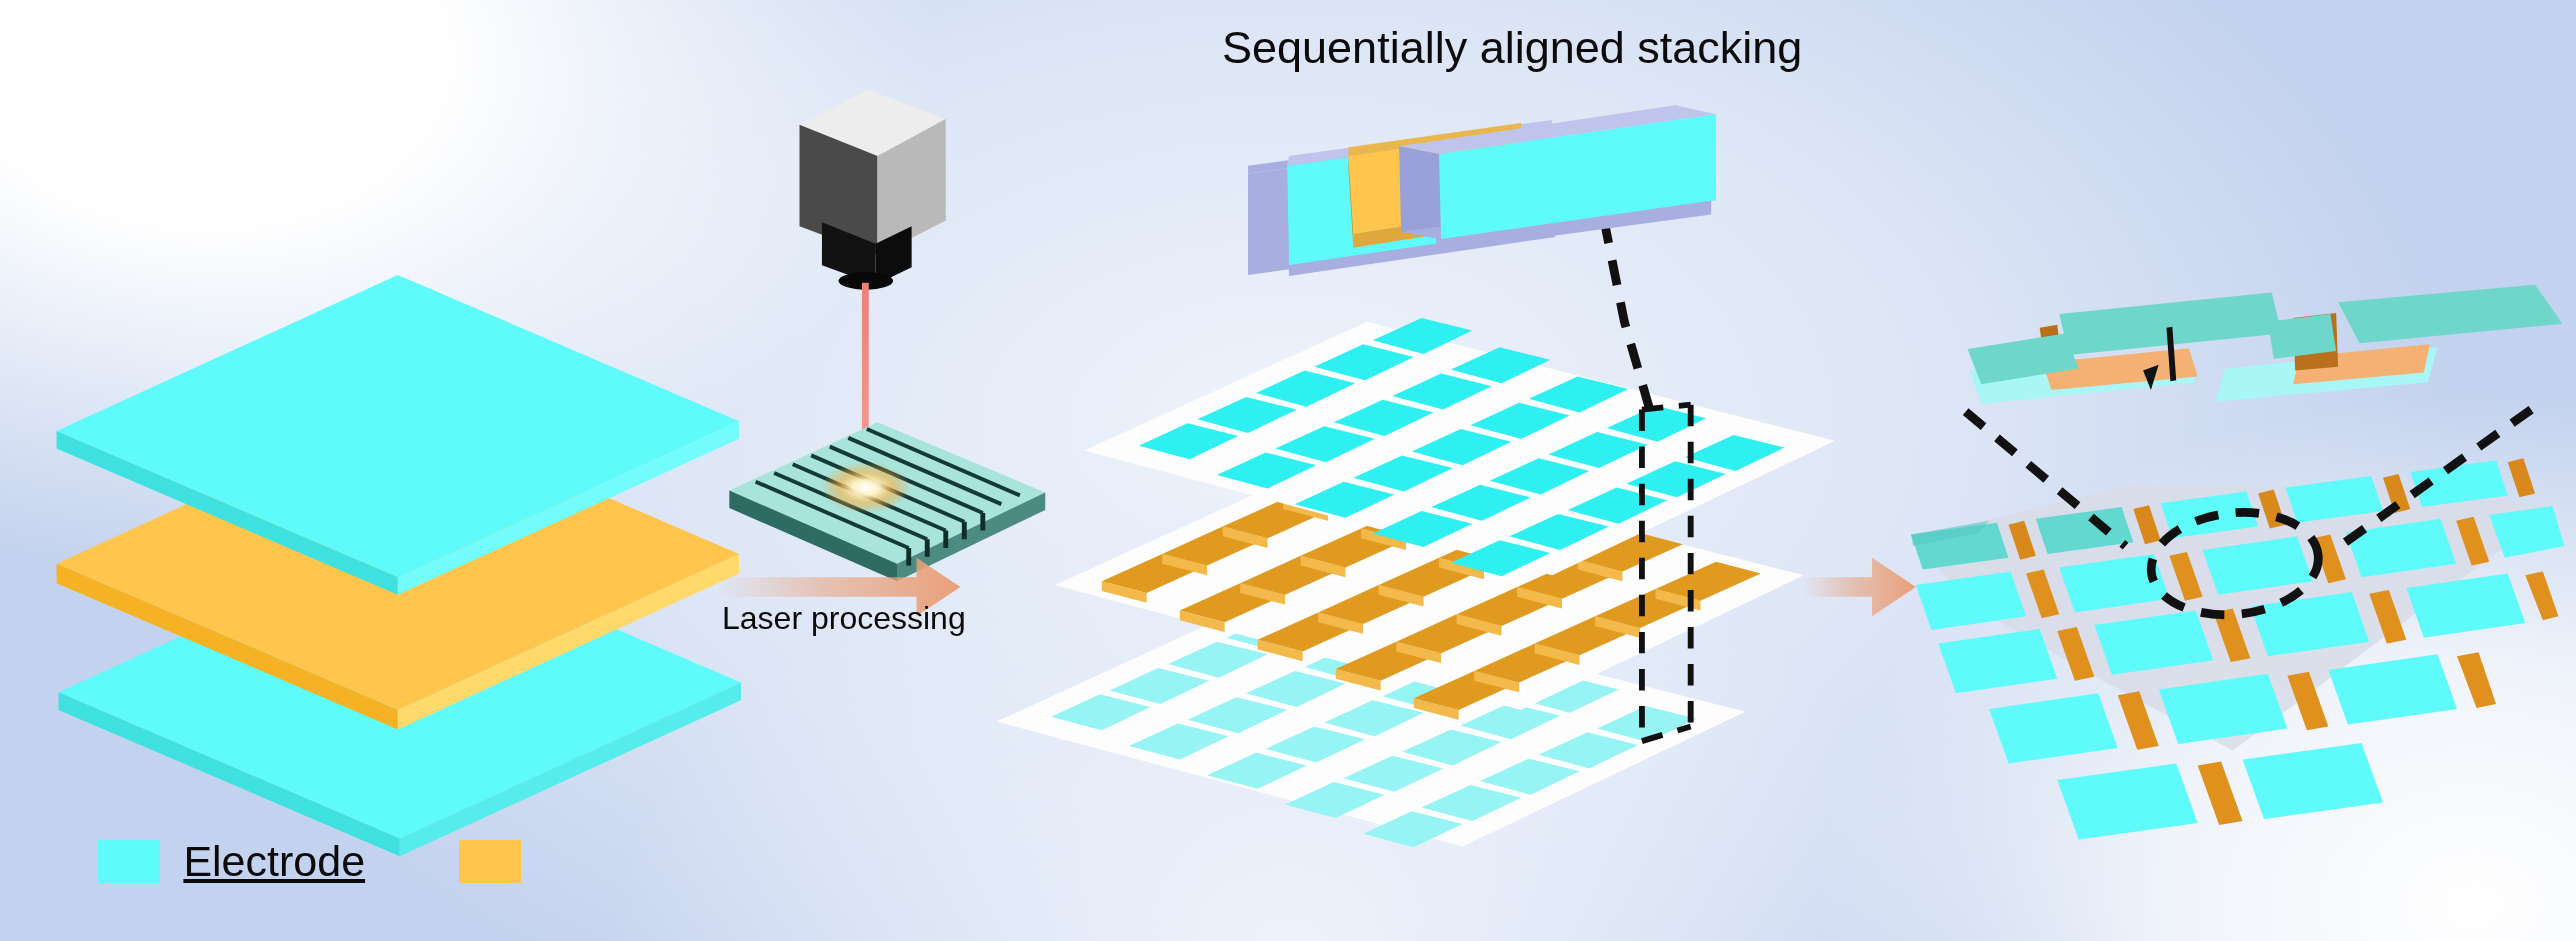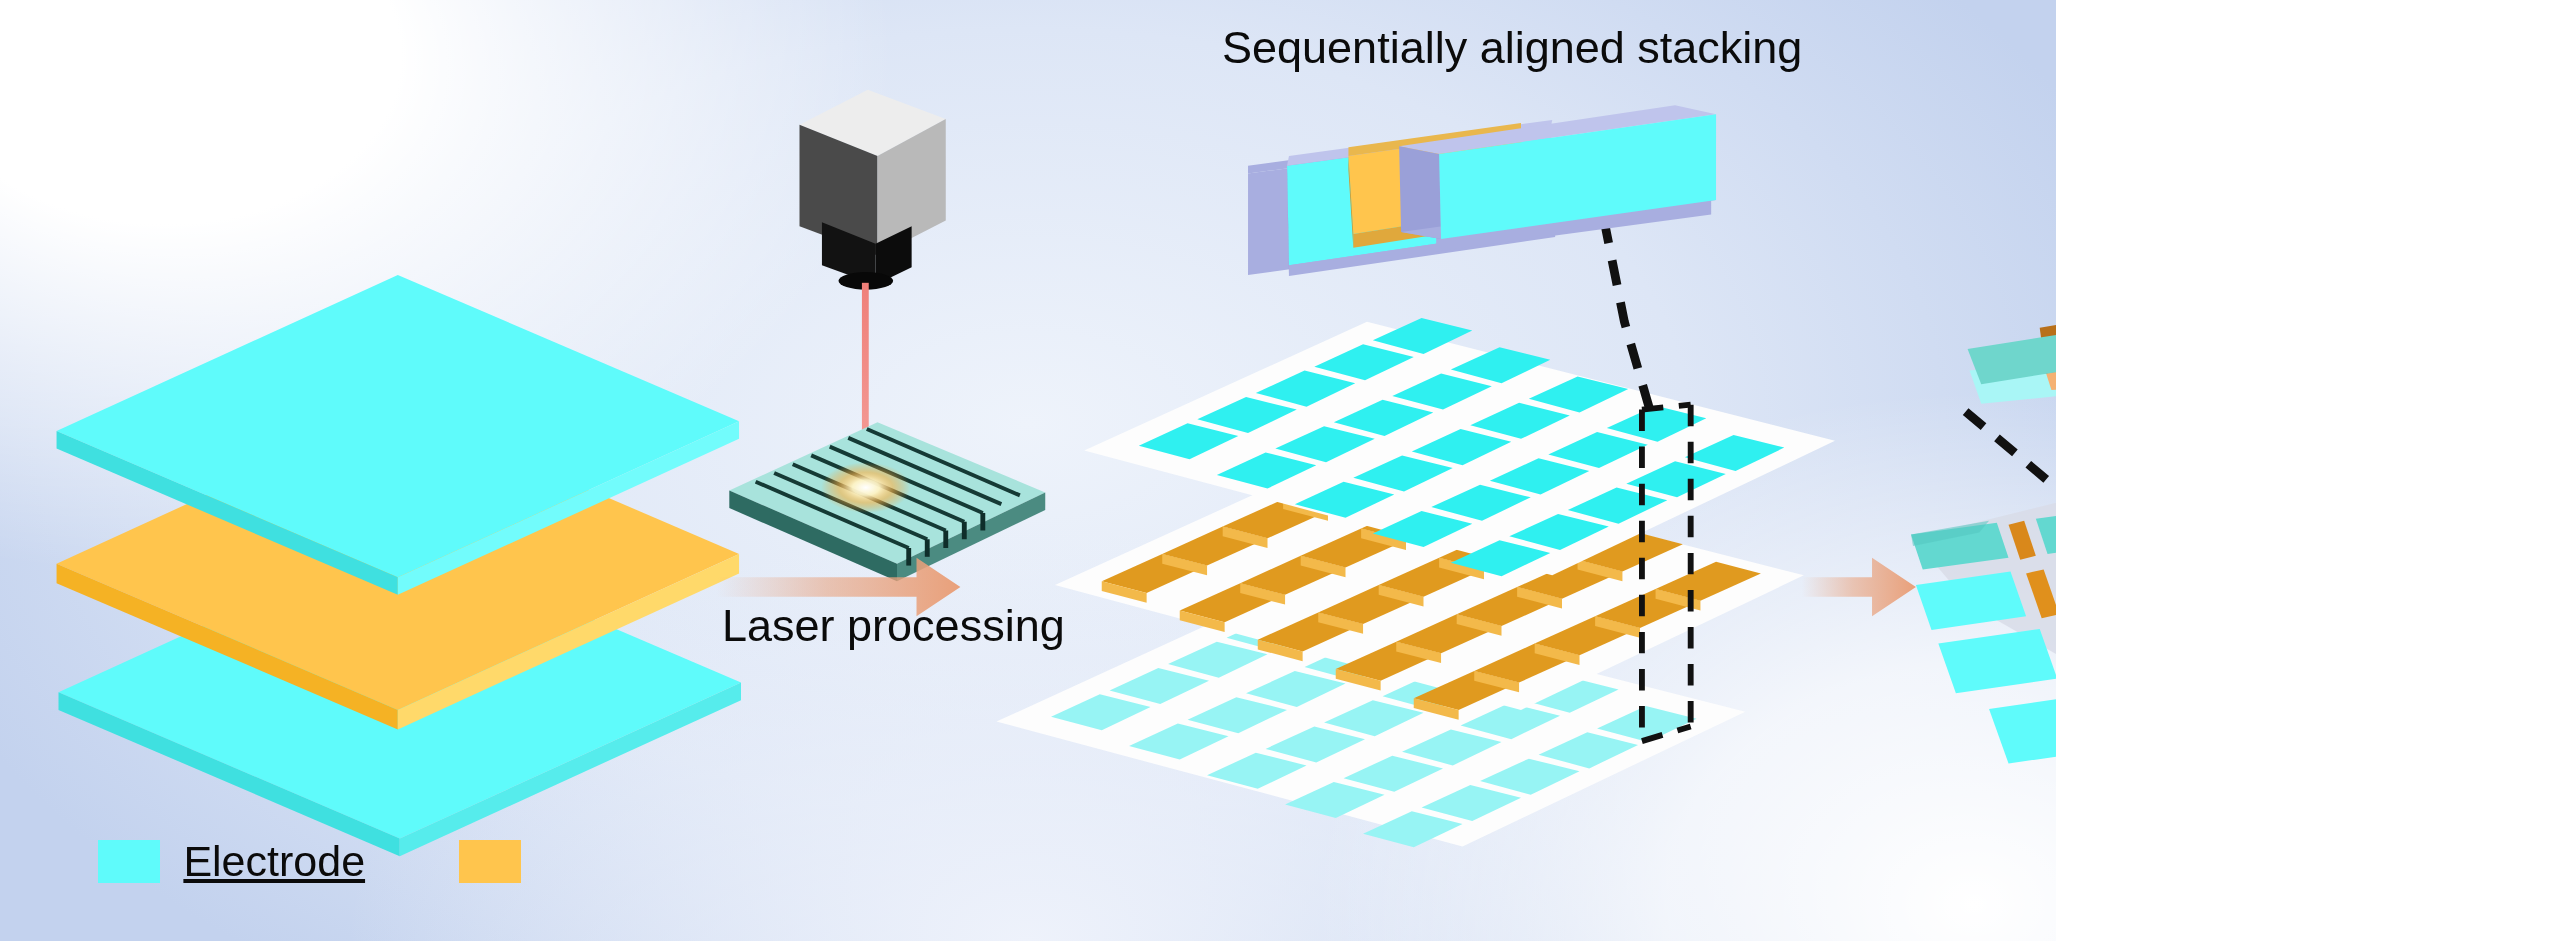--- a/index.html
+++ b/index.html
@@ -1,39 +1,39 @@
 <!DOCTYPE html>
 <html><head>
 <meta charset="utf-8">
 <style>
   html,body{margin:0;padding:0;background:#fff;}
   body{font-family:"Liberation Sans","DejaVu Sans",sans-serif;}
 
   #stage{
     position:relative;
-    width:2056px;height:942px;
+    width:2576px;height:942px;
     overflow:hidden;
     background:
       radial-gradient(ellipse 1073px 761px at 8% 6%, #ffffff 0%, #ffffff 22%, rgba(255,255,255,0) 68%),
       radial-gradient(ellipse 878px 683px at 96% 96%, #ffffff 0%, rgba(255,255,255,0.75) 35%, rgba(255,255,255,0) 75%),
       radial-gradient(ellipse 975px 605px at 50% 100%, #eef2fb 0%, rgba(238,242,251,0) 70%),
       radial-gradient(ellipse 1463px 878px at 50% 45%, #eef3fb 0%, #dde6f6 45%, #c3d2ee 80%),
       linear-gradient(135deg,#ffffff 0%,#c9d7ef 40%,#b6c8ea 60%,#ffffff 100%);
   }
   #stage svg.layer{position:absolute;left:0;top:0;width:2576px;height:942px;overflow:visible;}
 
   .cap-text{
     position:absolute;
     color:#0b0b0b;
     font-weight:400;
     white-space:nowrap;
     letter-spacing:0px;
   }
   #title-stacking{left:1222px;top:21.5px;font-size:45px;}
-  #label-laser{left:722px;top:600px;font-size:45px;}
+  #label-laser{left:722px;top:600px;font-size:32px;}
 
   #legend{position:absolute;left:98px;top:837px;display:flex;align-items:center;gap:0px;}
   .legend-item{display:flex;align-items:center;}
   .swatch{width:62px;height:43px;display:block;}
   .sw-electrode{background:#5ffbfb;}
   .sw-gen{background:#ffc54d;}
   .legend-label{font-size:43px;color:#0b0b0b;margin-left:23.4px;white-space:nowrap;text-decoration:underline;}
   .gap-lg{width:94px;}
 </style>
 </head>

